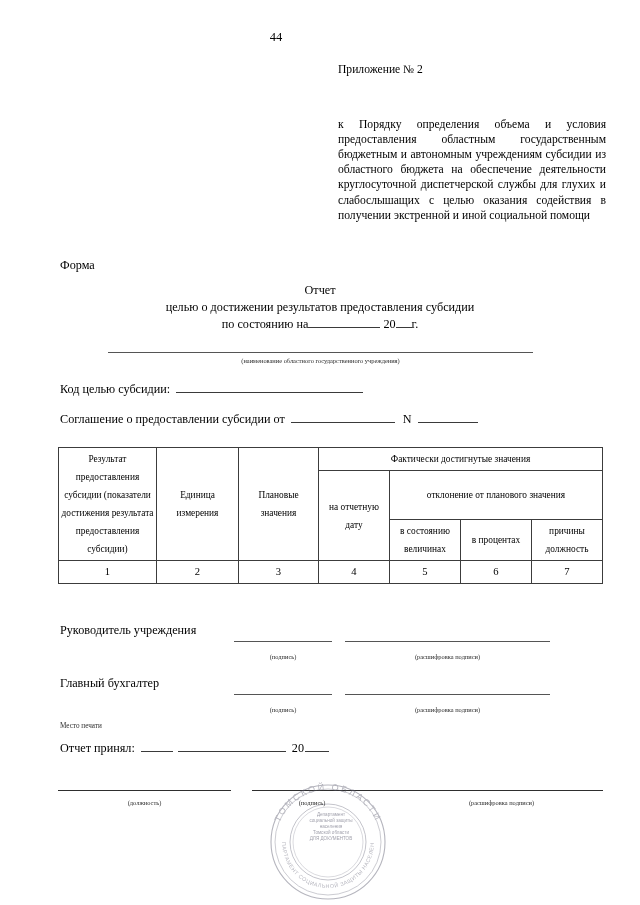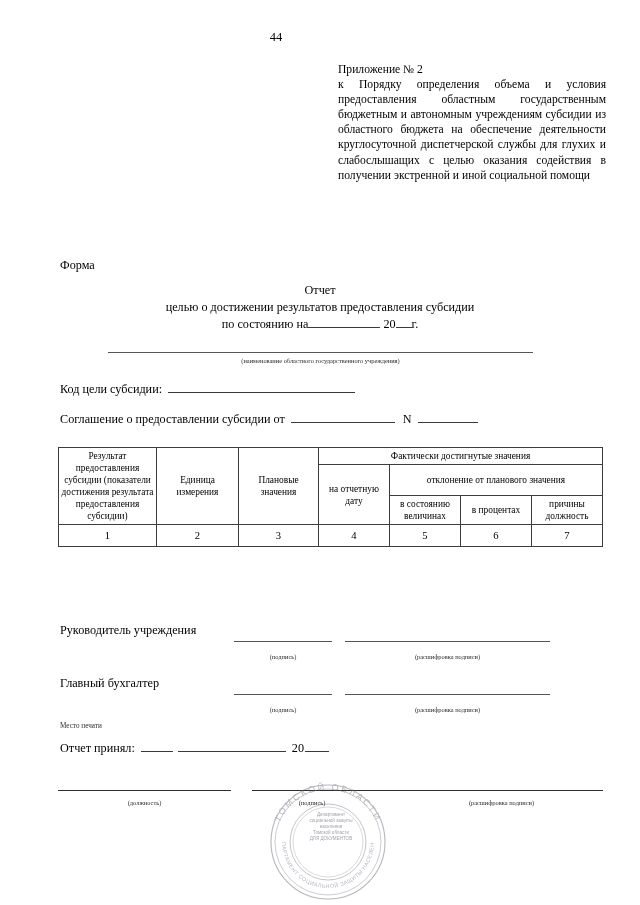--- a/index.html
+++ b/index.html
@@ -40,20 +40,21 @@
     width: 268px;
     font-size: 11.6px;
     line-height: 15.1px;
   }
   .appendix-block .first-line {
     text-align: left;
   }
   .appendix-block .justified {
     text-align: justify;
     text-align-last: left;
+    margin-top: 40px;
   }
 
   
   .forma-label {
     position: absolute;
     top: 258px;
     left: 60px;
     font-size: 12.2px;
   }
 
@@ -114,21 +115,21 @@
 
   
   table.report-table {
     position: absolute;
     top: 447px;
     left: 58px;
     width: 545px;
     border-collapse: collapse;
     table-layout: fixed;
     font-size: 9.4px;
-    line-height: 12px;
+    line-height: 18px;
   }
   table.report-table td {
     border: 1px solid #3c3c3c;
     text-align: center;
     vertical-align: middle;
     padding: 2px 2px;
   }
   td.c1 { width: 93px; }
   td.c2 { width: 77px; }
   td.c3 { width: 75px; }
@@ -261,21 +262,21 @@
     <span class="title-date">
       <span>по состоянию на</span><span class="fill-line fill-date-long"></span>
       <span>20</span><span class="fill-line fill-date-short"></span><span>г.</span>
     </span>
   </div>
 
   <div class="inst-rule"></div>
   <div class="inst-caption">(наименование областного государственного учреждения)</div>
 
   <div class="field-row field-code">
-    <span class="label">Код цели субсидии:</span><span class="fill-line line-code"></span>
+    <span class="label">Код целью субсидии:</span><span class="fill-line line-code"></span>
   </div>
 
   <div class="field-row field-agreement">
     <span class="label">Соглашение о предоставлении субсидии от</span><span class="fill-line line-agr-date"></span><span class="n-letter">N</span><span class="fill-line line-agr-num"></span>
   </div>
 
   <table class="report-table">
     <tbody>
       <tr>
         <td class="c1" rowspan="3">Результат предоставления субсидии (показатели достижения результата предоставления субсидии)</td>

